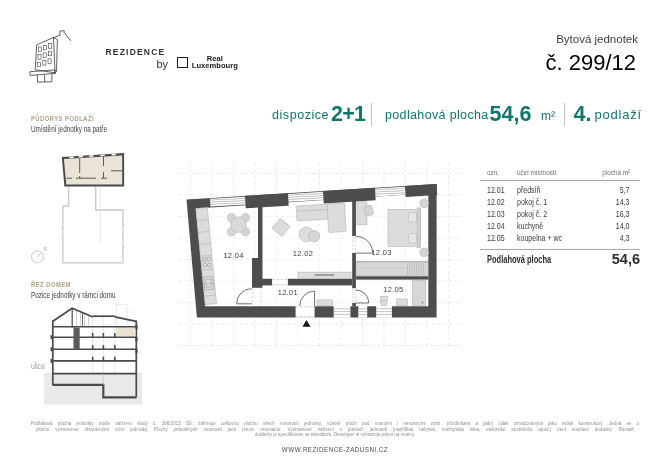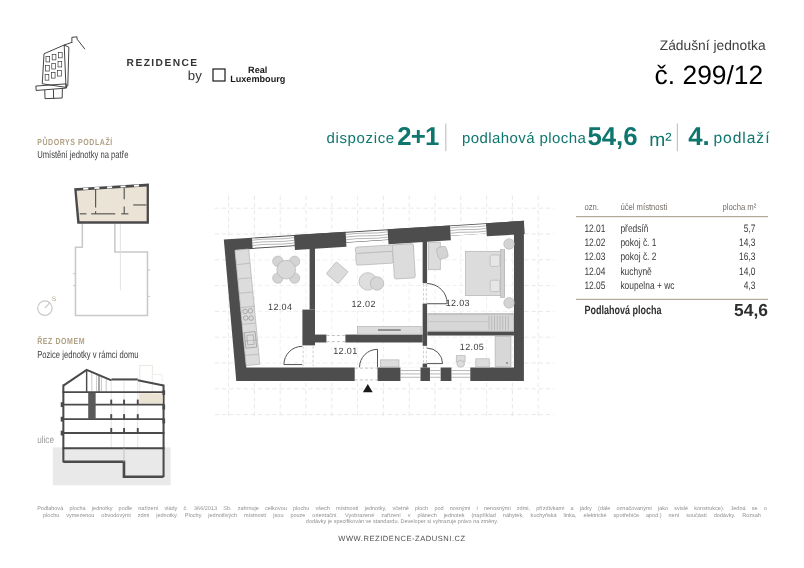--- a/index.html
+++ b/index.html
@@ -4,35 +4,35 @@
 <style>
   html,body{margin:0;padding:0;background:#fff;}
   #page{position:relative;width:670px;height:473px;background:#ffffff;overflow:hidden;
         font-family:"Liberation Sans",sans-serif;}
   .abs{position:absolute;line-height:1;}
 </style>
 </head>
 <body>
 <div id="page">
 
-  <div class="abs" id="t-bytova" style="right:32px;top:34px;font-size:11.5px;color:#3f3f3f;">Zádušní jednotka</div>
+  <div class="abs" id="t-bytova" style="right:32px;top:34px;font-size:11.5px;color:#3f3f3f;">Bytová jednotek</div>
   <div class="abs" id="t-cislo" style="right:34px;top:51.5px;font-size:22px;color:#000000;">č. 299/12</div>
 
   <div class="abs" style="left:61.5px;top:47.7px;font-size:8.5px;font-weight:bold;letter-spacing:1.2px;color:#333;padding-left:44px;">REZIDENCE</div>
   <div class="abs" style="left:156.5px;top:59px;font-size:11px;color:#333;">by</div>
   <div class="abs" style="left:176.5px;top:56.5px;width:9.4px;height:9.9px;border:1.5px solid #1a1a1a;"></div>
   <div class="abs" style="left:191.8px;top:56px;font-size:7.6px;font-weight:bold;color:#1a1a1a;line-height:6.5px;text-align:center;">Real<br>Luxembourg</div>
 
   <div class="abs" style="left:0px;top:0px;width:670px;height:135px;font-size:12.5px;color:#0f766e;">
     <span class="abs" id="b-disp" style="left:272px;top:108.7px;letter-spacing:0.55px;">dispozice</span>
     <span class="abs" id="b-21" style="left:331px;top:104.0px;font-size:21.5px;font-weight:bold;letter-spacing:-0.7px;">2+1</span>
     <span class="abs" style="left:371px;top:103px;height:23px;border-left:1.2px solid #c4c4c4;"></span>
     <span class="abs" id="b-pp" style="left:385px;top:108.7px;letter-spacing:0.35px;">podlahová plocha</span>
     <span class="abs" id="b-546" style="left:489.5px;top:104.0px;font-size:21.5px;font-weight:bold;">54,6</span>
-    <span class="abs" id="b-m2" style="left:541px;top:109.9px;font-size:16px;">m²</span>
+    <span class="abs" id="b-m2" style="left:541px;top:109.9px;font-size:12px;">m²</span>
     <span class="abs" style="left:564px;top:103px;height:23px;border-left:1.2px solid #c4c4c4;"></span>
     <span class="abs" id="b-4" style="left:573.5px;top:104.0px;font-size:21.5px;font-weight:bold;">4.</span>
     <span class="abs" id="b-podl" style="left:594.5px;top:108.4px;font-size:13px;letter-spacing:0.8px;">podlaží</span>
   </div>
 
   <div class="abs" style="left:31px;top:115.3px;font-size:7.4px;font-weight:bold;letter-spacing:0.6px;color:#b0a184;transform:scaleX(0.79);transform-origin:0 0;">PŮDORYS PODLAŽÍ</div>
   <div class="abs" style="left:31px;top:125.4px;font-size:8.6px;color:#3d3d3d;transform:scaleX(0.74);transform-origin:0 0;">Umístění jednotky na patře</div>
   <div class="abs" style="left:31px;top:280.8px;font-size:7.4px;font-weight:bold;letter-spacing:0.6px;color:#b0a184;transform:scaleX(0.79);transform-origin:0 0;">ŘEZ DOMEM</div>
   <div class="abs" style="left:31px;top:290.9px;font-size:8.6px;color:#3d3d3d;transform:scaleX(0.74);transform-origin:0 0;">Pozice jednotky v rámci domu</div>
   <div class="abs" style="left:31px;top:361.5px;font-size:8.5px;color:#9a9a9a;transform:scaleX(0.8);transform-origin:0 0;">ulice</div>

